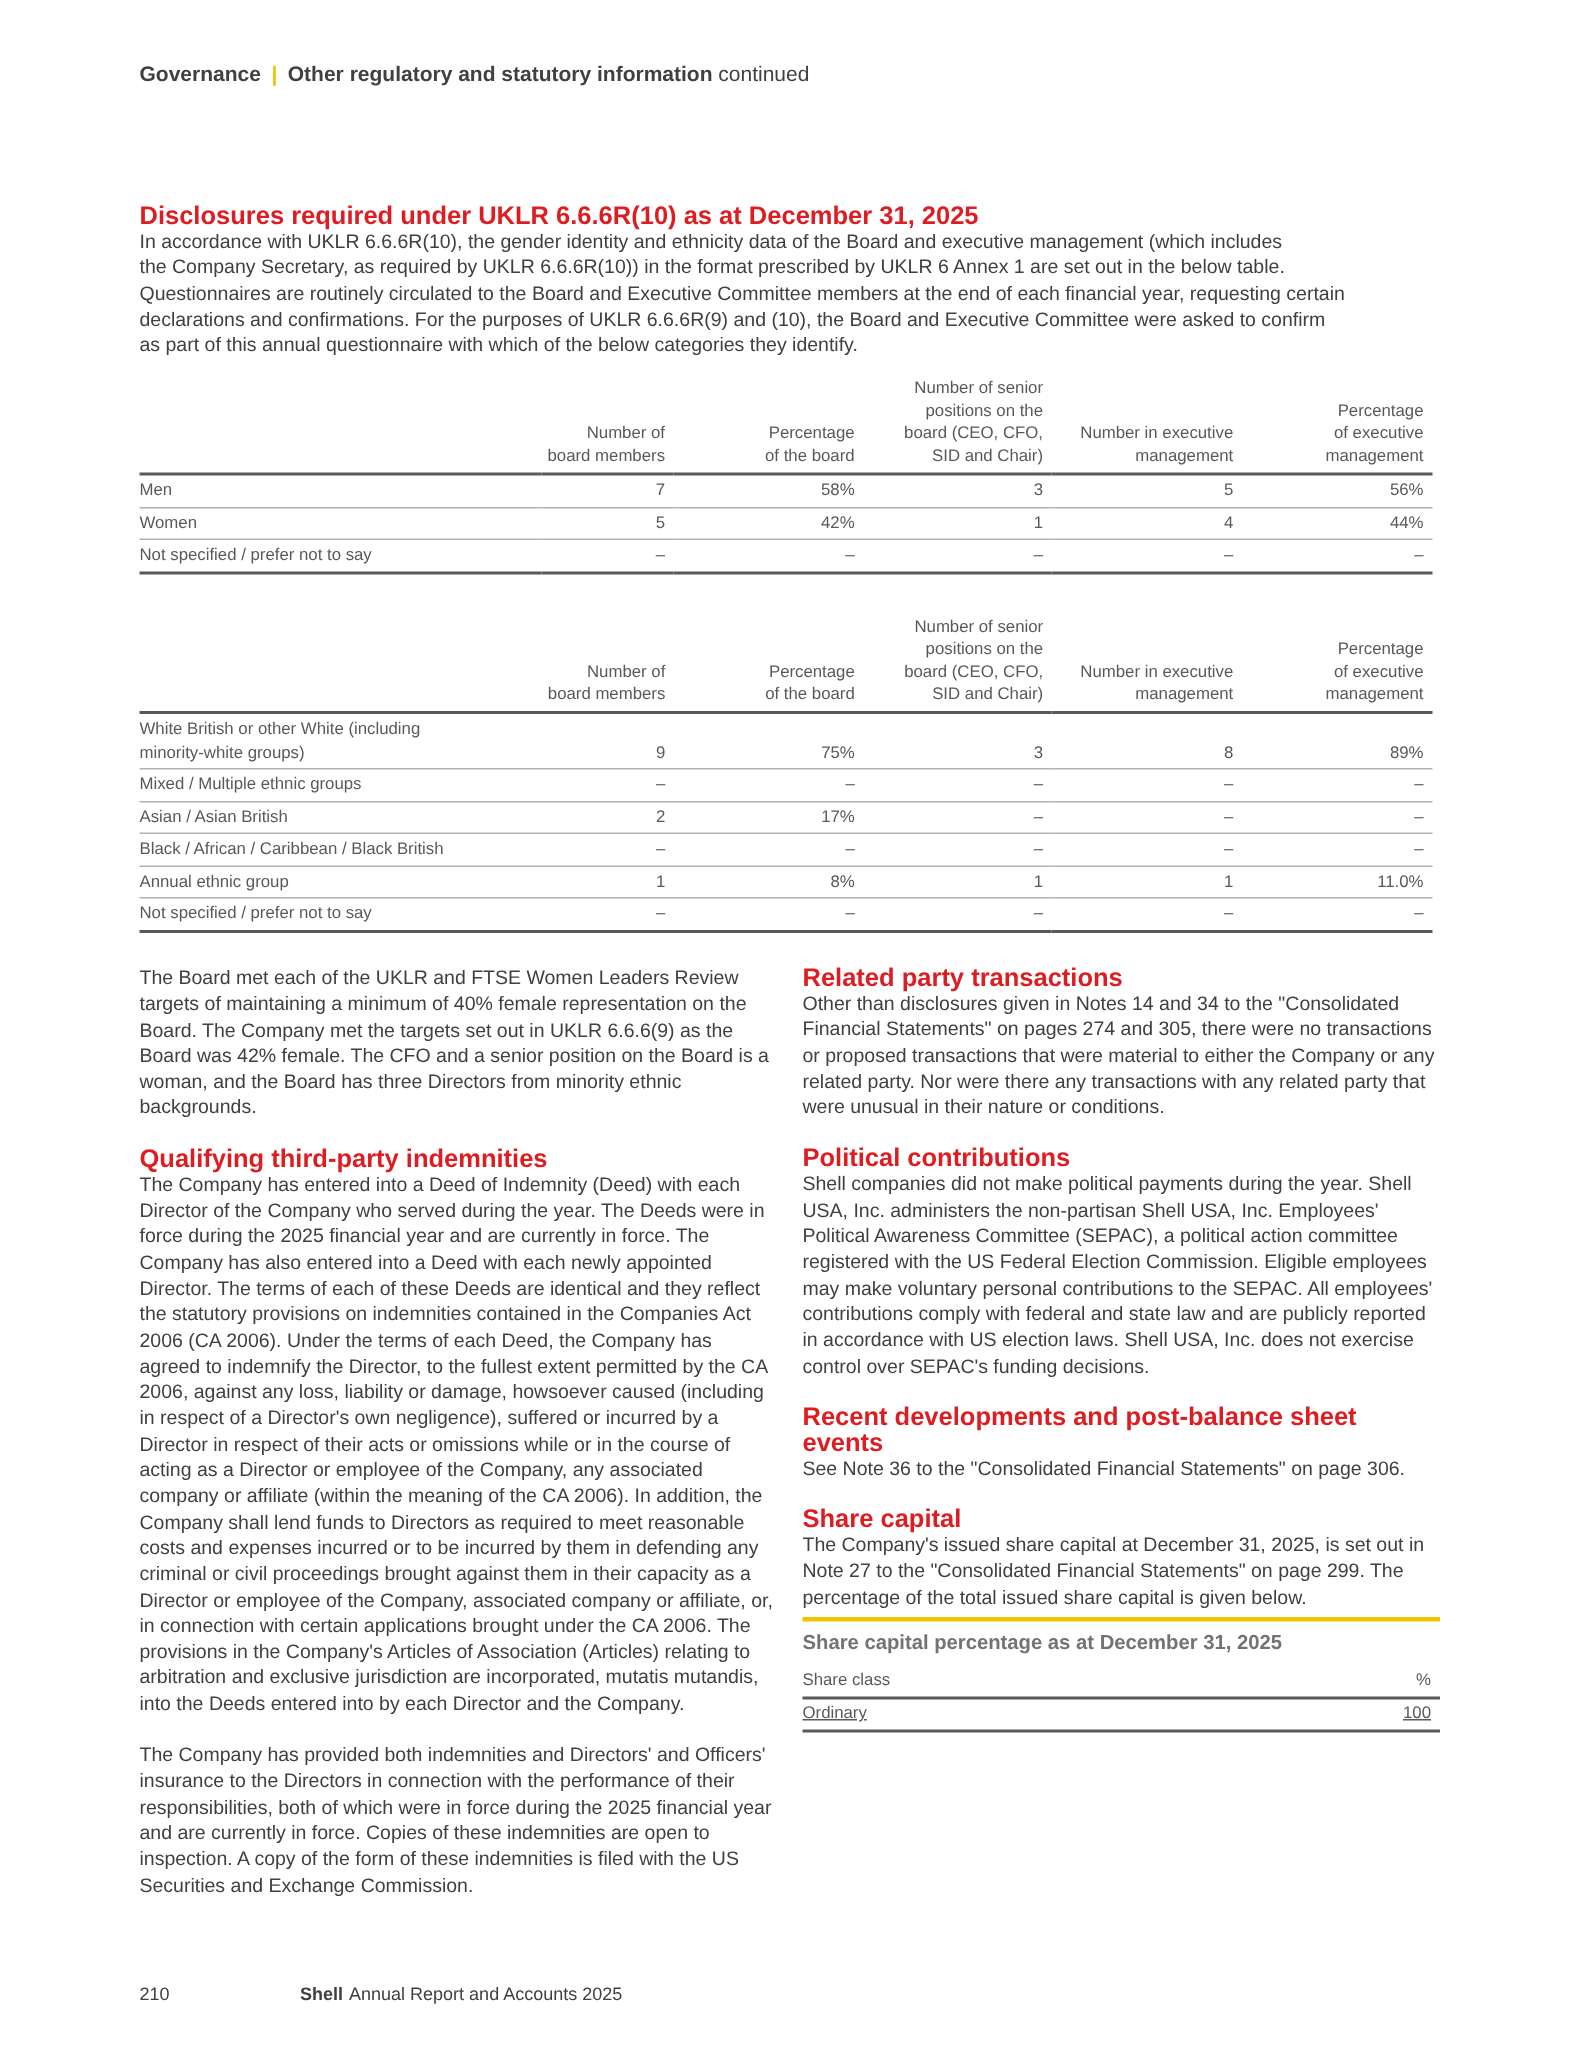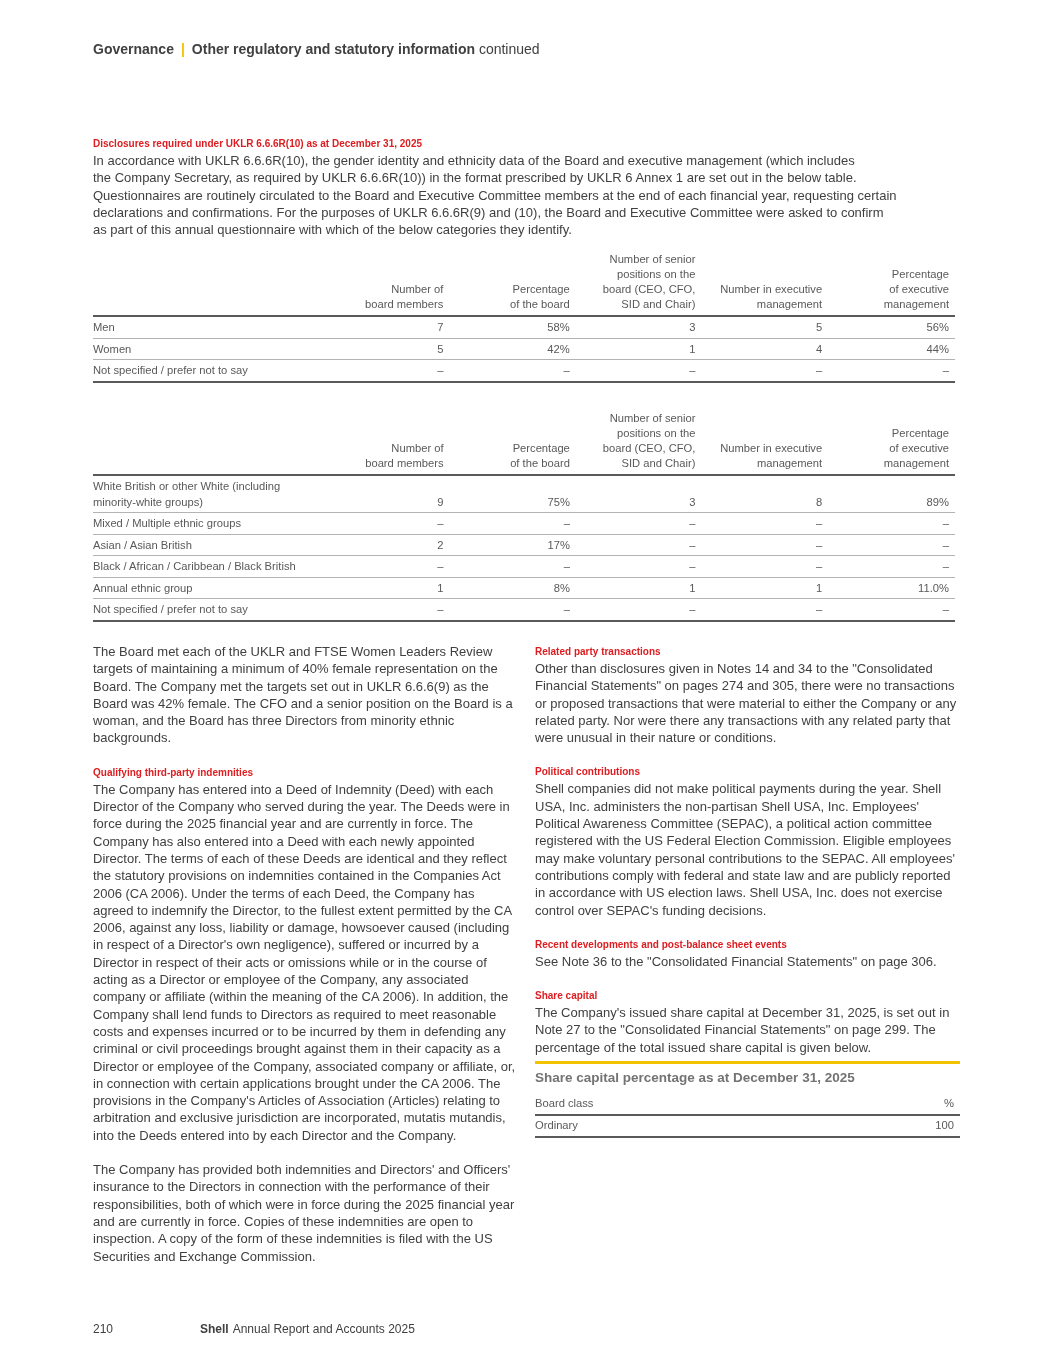--- a/index.html
+++ b/index.html
@@ -11,21 +11,21 @@
   .header {
     position: absolute; left: 93px; top: 41px;
     font-size: 14px; color: #404040; white-space: nowrap;
   }
   .header .gov { font-weight: bold; }
   .header .sep { color: #f2c300; font-weight: bold; margin: 0 7px; }
   .header .title { font-weight: bold; }
   .header .cont { font-weight: normal; }
 
   .section-title {
-    color: #dd1d21; font-weight: bold; font-size: 10px; line-height: 17px;
+    color: #dd1d21; font-weight: bold; font-size: 17px; line-height: 17px;
     margin: 0;
   }
   .para { font-size: 13px; line-height: 17.3px; color: #404040; margin: 0; }
 
   .intro { position: absolute; left: 93px; top: 135px; width: 870px; }
 
   table.dtable {
     position: absolute; left: 93px; width: 862px;
     border-collapse: collapse; font-size: 11.2px; color: #595959;
   }
@@ -56,21 +56,21 @@
   .block { margin-bottom: 17px; }
 
   .share-box {
     border-top: 3px solid #f2c300; margin-top: 5px; padding-top: 5px;
   }
   .share-title { font-weight: bold; font-size: 13.5px; color: #737373; line-height: 18px; margin-bottom: 7px; }
   table.stable { width: 100%; border-collapse: collapse; font-size: 11.2px; color: #595959; }
   table.stable td { padding: 2px 6px 3px 0; line-height: 15px; }
   table.stable td.r { text-align: right; }
   table.stable tr.head td { border-bottom: 2px solid #595959; }
-  table.stable tr.body td { border-bottom: 2px solid #595959; }
+  table.stable tr.body td { border-bottom: 2px solid #595959; text-decoration: underline; }
 
   .footer { position: absolute; left: 93px; top: 1322px; font-size: 12px; color: #404040; white-space: nowrap; }
   .footer .page { display: inline-block; width: 107px; }
   .footer .brand { font-weight: bold; margin-right: 4px; }
 </style>
 </head>
 <body>
 
 <div class="header">
   <span class="gov">Governance</span><span class="sep">|</span><span class="title">Other regulatory and statutory information</span>
@@ -225,21 +225,21 @@
   <p class="para block">See Note 36 to the "Consolidated Financial Statements" on page 306.</p>
 
   <h3 class="section-title">Share capital</h3>
   <p class="para">The Company's issued share capital at December 31, 2025, is set out in Note 27 to the "Consolidated Financial Statements" on page 299. The percentage of the total issued share capital is given below.</p>
 
   <div class="share-box">
     <div class="share-title">Share capital percentage as at December 31, 2025</div>
     <table class="stable">
       <tbody>
           <tr class="head">
-        <td>Board class</td>
+        <td>Share class</td>
         <td class="r">%</td>
       </tr>
       <tr class="body">
         <td>Ordinary</td>
         <td class="r">100</td>
       </tr>
     </tbody>
       </table>
   </div>
 </div>

